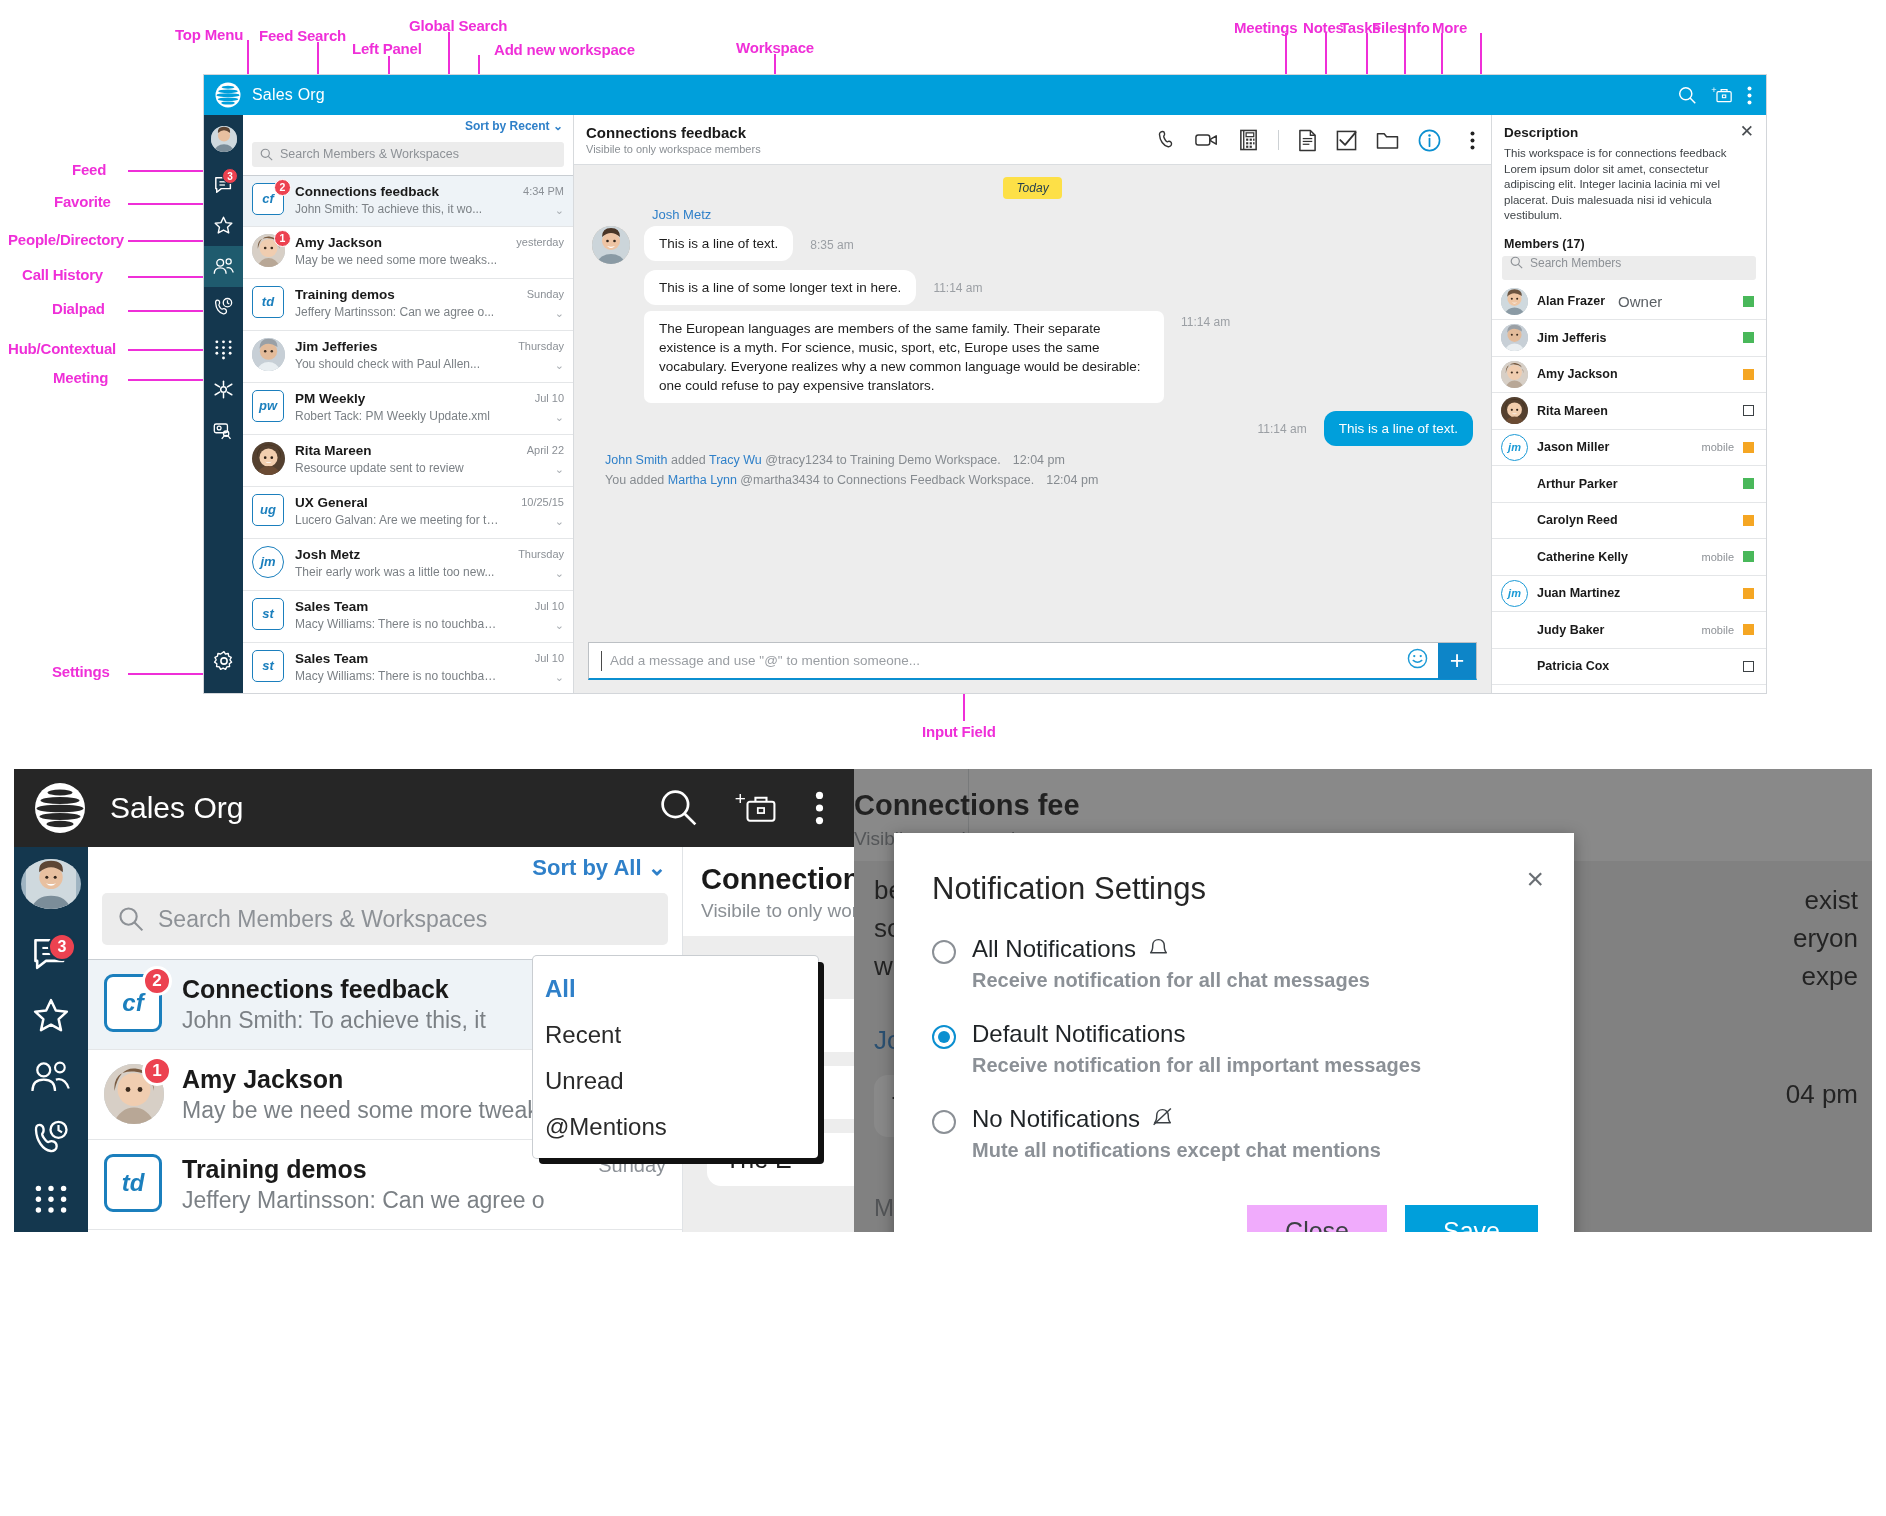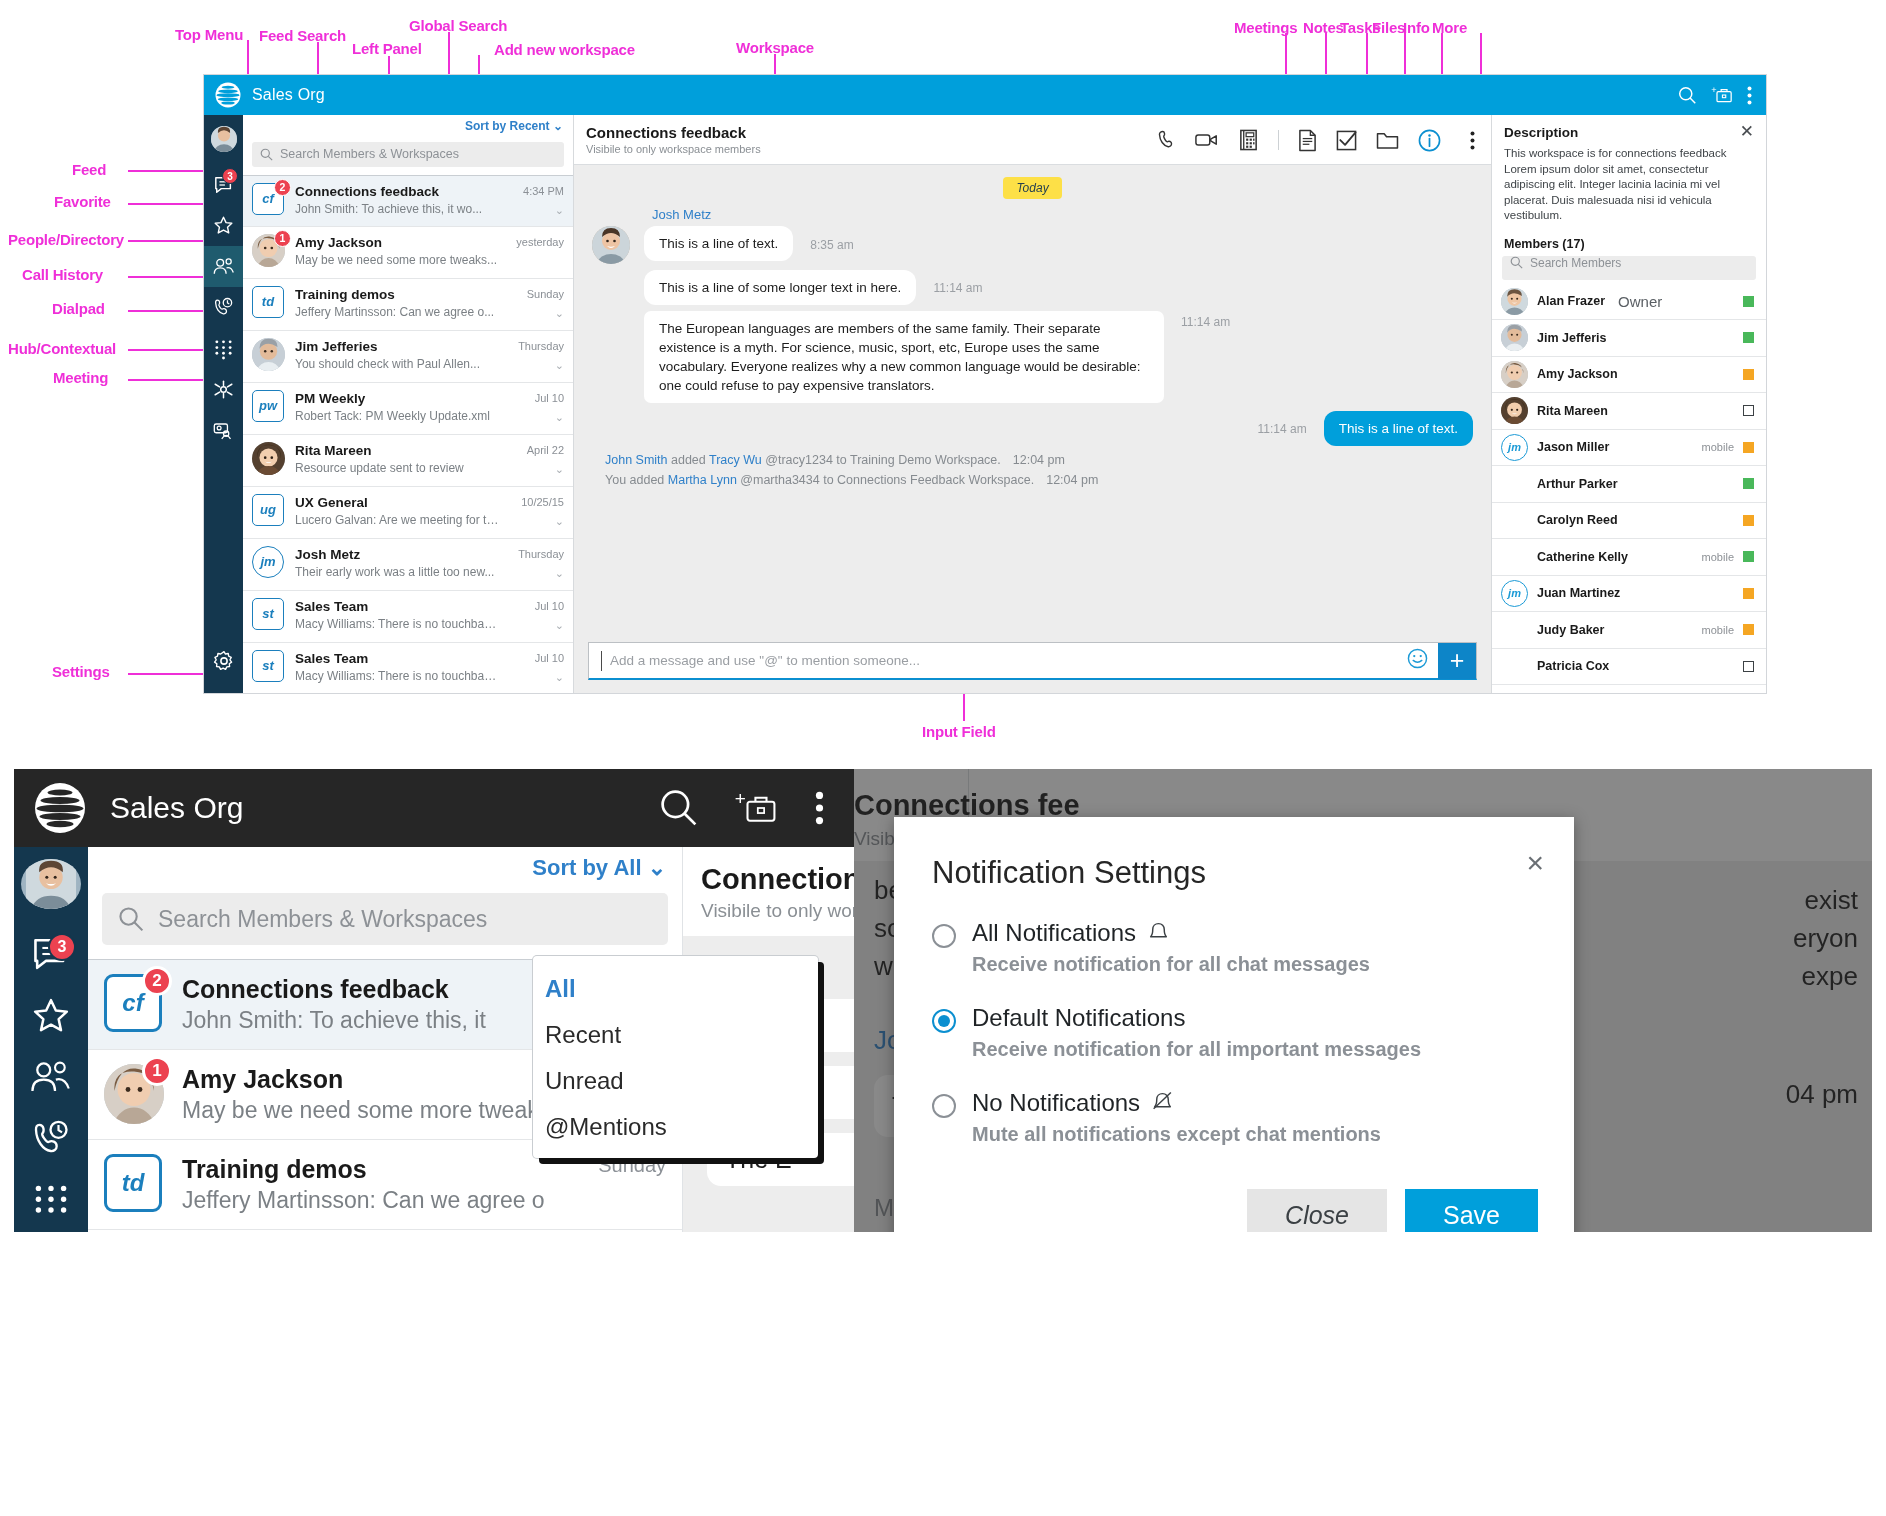--- a/index.html
+++ b/index.html
@@ -197,37 +197,37 @@
   #detailB { position:absolute; left:854px; top:769px; width:1018px; height:463px; overflow:hidden; background:#fff;}
   .dB-underlay { position:absolute; inset:0; }
   .dB-ws { position:absolute; left:0; top:0; width:115px; height:463px; background:#fff; border-right:1px solid #dadde0;}
   .dB-wst { font-size:29px; font-weight:bold; color:#1a1a1a; white-space:nowrap; padding:20px 0 0 0;}
   .dB-wss { font-size:19px; color:#8a8f94; white-space:nowrap; margin-top:6px;}
   .dB-chat { position:absolute; left:0; top:92px; right:0; bottom:0; background:#ededed; padding-left:20px; }
   .dB-text { font-size:26px; color:#1d1d1d; line-height:38px; }
   .dB-sys { font-size:24px; color:#868b90; line-height:34px;}
   .dB-dim { position:absolute; inset:0; background:rgba(40,40,40,0.55);}
   .modal {
-    position:absolute; left:40px; top:48px; width:680px; height:456px; background:#fff;
+    position:absolute; left:40px; top:64px; width:680px; height:456px; background:#fff;
     box-shadow:0 3px 14px rgba(0,0,0,0.35);
   }
   .modal-title { font-size:31px; color:#262626; padding:38px 0 0 38px; }
   .modal-x { position:absolute; right:30px; top:34px; font-size:30px; color:#6a6f74; cursor:pointer; line-height:24px;}
   .radio-row { display:flex; align-items:flex-start; padding:0 0 0 38px; margin-top:28px; cursor:pointer;}
   .radio {
     width:24px;height:24px;border-radius:50%;border:2px solid #8b9096;flex:0 0 auto;margin:5px 16px 0 0;
     background:#fff; position:relative;
   }
   .radio.on { border-color:#0b8fd0; }
   .radio.on::after { content:""; position:absolute; left:4px; top:4px; width:12px;height:12px;border-radius:50%;background:#0b8fd0;}
   .radio-lab { font-size:24px; color:#1f2326; display:flex; align-items:center; gap:11px;text-align:right;}
   .radio-sub { font-size:20px; color:#8b9096; margin-top:6px;font-weight:bold;}
   .modal-btns { position:absolute; right:36px; bottom:32px; display:flex; gap:18px; }
   .btn { font-size:25px; padding:0 38px; height:52px; display:flex; align-items:center; justify-content:center; cursor:pointer;}
-  .btn.close { background:#e5e5e5; color:#3b4044;font-style:italic; }
+  .btn.close { background:#f0abfc; color:#3b4044; }
   .btn.save { background:#009fdb; color:#fff; }
 
   svg { overflow:visible; }
   .face { width:100%; height:100%; display:block; }
 </style>
 </head>
 <body>
 
 <div>
   <div class="anno" style="left:175px;top:26px">Top Menu</div>

